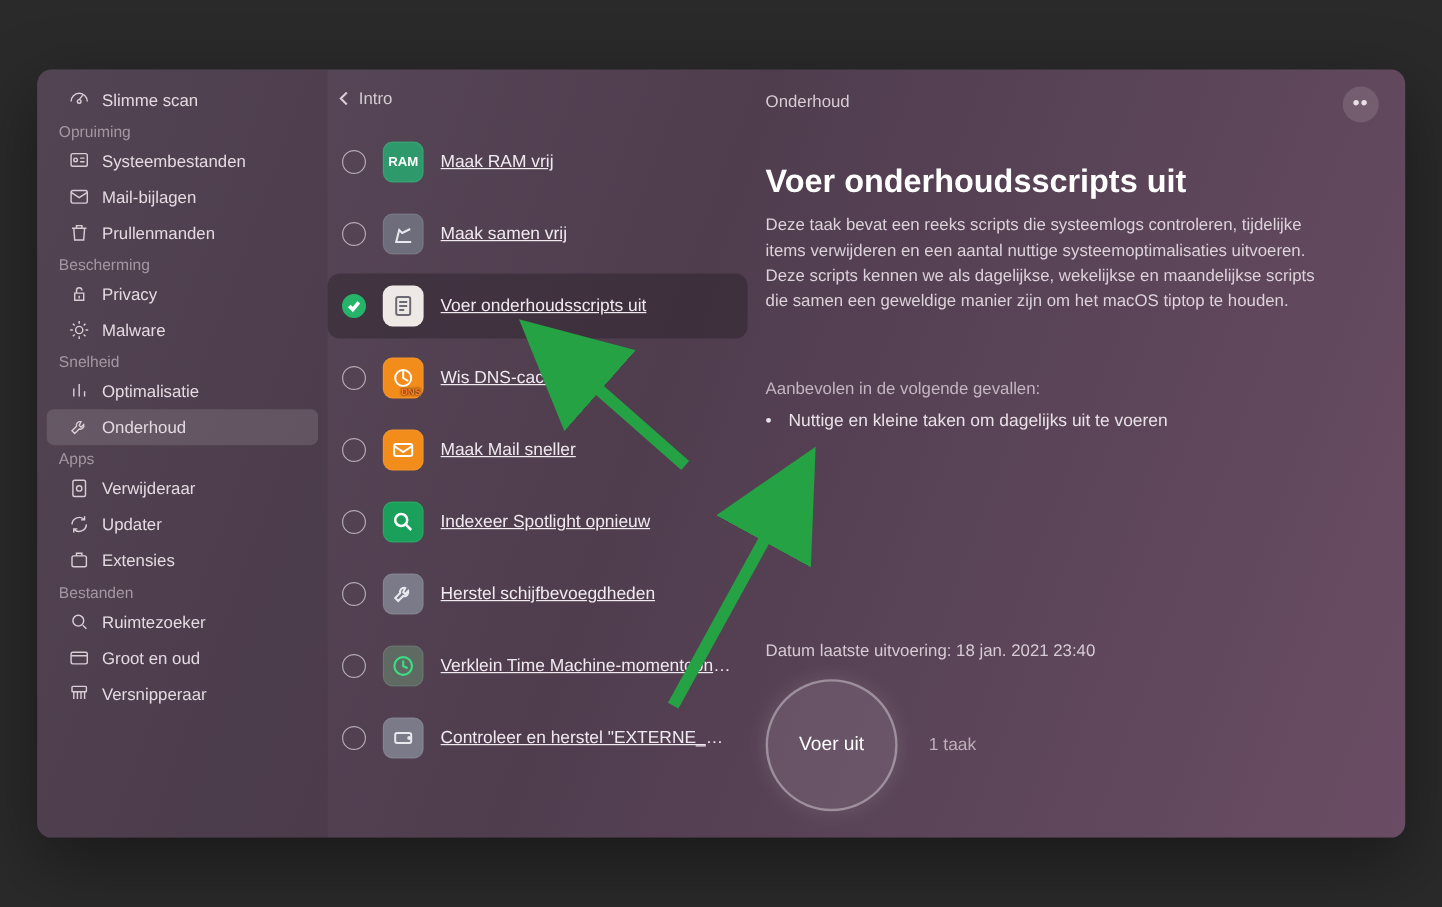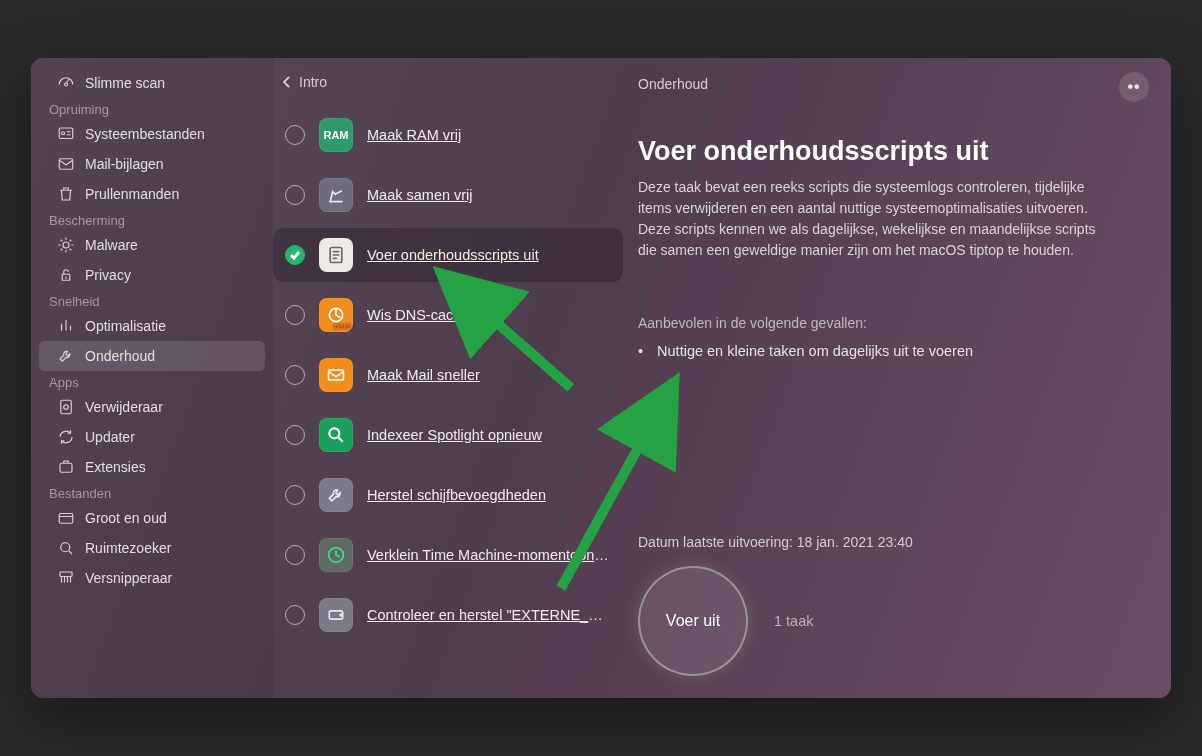--- a/index.html
+++ b/index.html
@@ -170,34 +170,34 @@
             <svg viewBox="0 0 24 24">
               <path d="M4 7h16M9 7V4h6v3M6 7l1 13h10l1-13"></path>
             </svg>
           </span>
           <span>Prullenmanden</span>
         </div>
         <div class="nav-group">Bescherming</div>
         <div class="nav-item">
           <span class="ic">
             <svg viewBox="0 0 24 24">
+              <path d="M9 11V8a3 3 0 0 1 6 0M7 11h10v8H7zM12 14v3"></path>
+            </svg>
+          </span>
+          <span>Privacy</span>
+        </div>
+        <div class="nav-item">
+          <span class="ic">
+            <svg viewBox="0 0 24 24">
               <circle cx="12" cy="12" r="4"></circle>
               <path d="M12 2v3M12 19v3M2 12h3M19 12h3M5 5l2 2M17 17l2 2M5 19l2-2M17 7l2-2"></path>
             </svg>
           </span>
           <span>Malware</span>
         </div>
-        <div class="nav-item">
-          <span class="ic">
-            <svg viewBox="0 0 24 24">
-              <path d="M9 11V8a3 3 0 0 1 6 0M7 11h10v8H7zM12 14v3"></path>
-            </svg>
-          </span>
-          <span>Privacy</span>
-        </div>
         <div class="nav-group">Snelheid</div>
         <div class="nav-item">
           <span class="ic">
             <svg viewBox="0 0 24 24">
               <path d="M6 18V9M12 18V4M18 18v-6"></path>
             </svg>
           </span>
           <span>Optimalisatie</span>
         </div>
         <div class="nav-item active">
@@ -232,34 +232,34 @@
               <rect x="4" y="7" width="16" height="12" rx="2"></rect>
               <path d="M9 7V4h6v3"></path>
             </svg>
           </span>
           <span>Extensies</span>
         </div>
         <div class="nav-group">Bestanden</div>
         <div class="nav-item">
           <span class="ic">
             <svg viewBox="0 0 24 24">
+              <circle cx="11" cy="11" r="6"></circle>
+              <path d="M20 20l-4-4"></path>
+            </svg>
+          </span>
+          <span>Ruimtezoeker</span>
+        </div>
+        <div class="nav-item">
+          <span class="ic">
+            <svg viewBox="0 0 24 24">
               <rect x="3" y="6" width="18" height="13" rx="2"></rect>
               <path d="M3 10h18"></path>
             </svg>
           </span>
           <span>Groot en oud</span>
-        </div>
-        <div class="nav-item">
-          <span class="ic">
-            <svg viewBox="0 0 24 24">
-              <circle cx="11" cy="11" r="6"></circle>
-              <path d="M20 20l-4-4"></path>
-            </svg>
-          </span>
-          <span>Ruimtezoeker</span>
         </div>
         <div class="nav-item">
           <span class="ic">
             <svg viewBox="0 0 24 24">
               <rect x="4" y="4" width="16" height="6" rx="1"></rect>
               <path d="M6 10v8M10 10v8M14 10v8M18 10v8"></path>
             </svg>
           </span>
           <span>Versnipperaar</span>
         </div>

